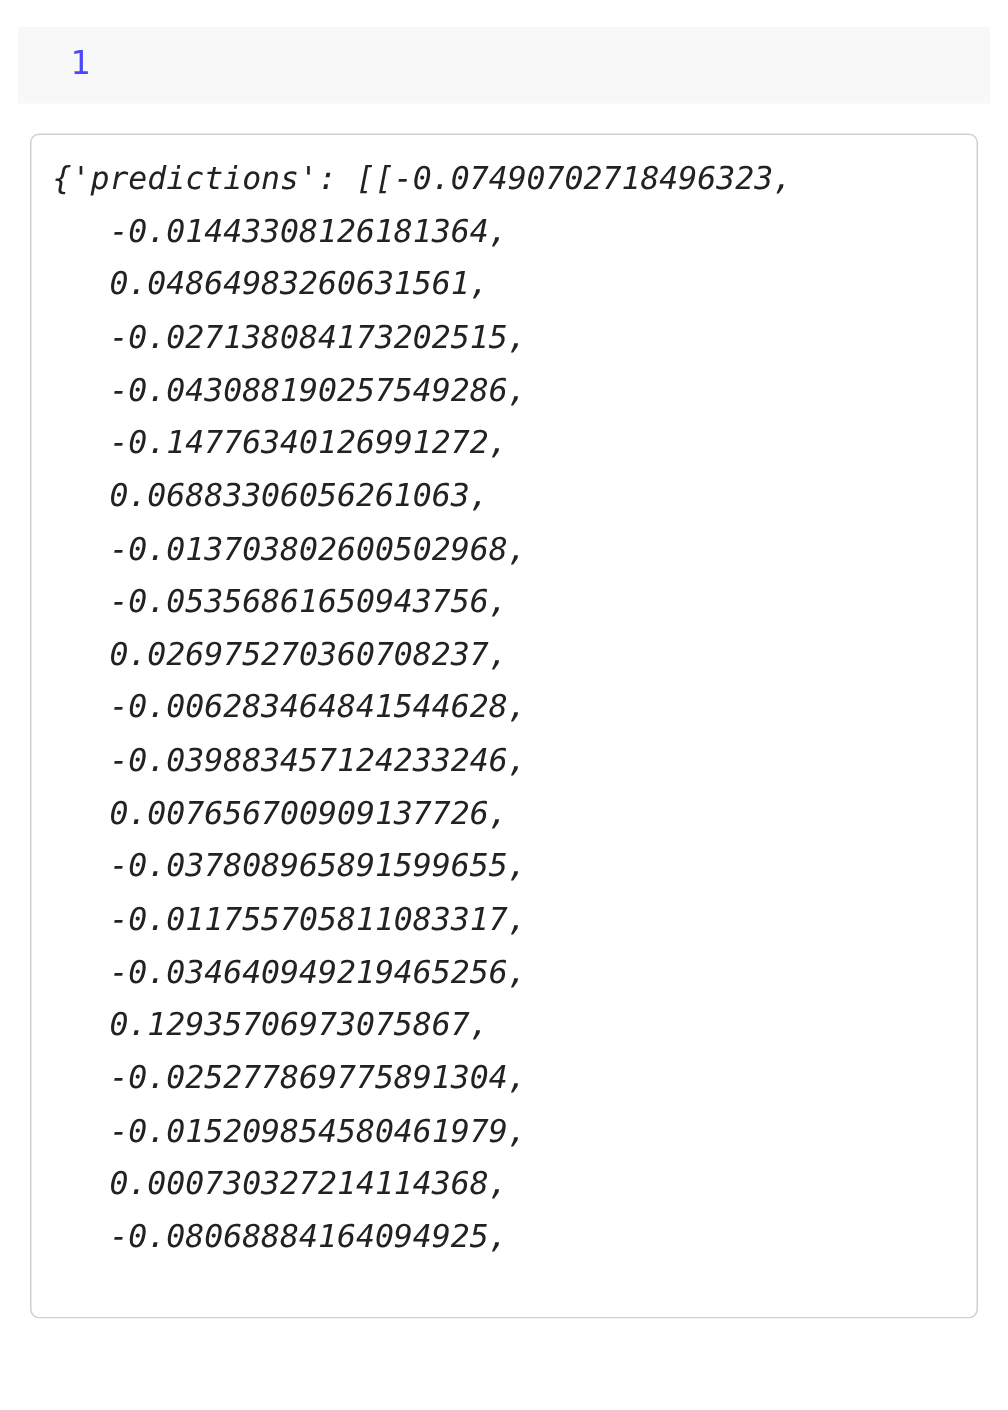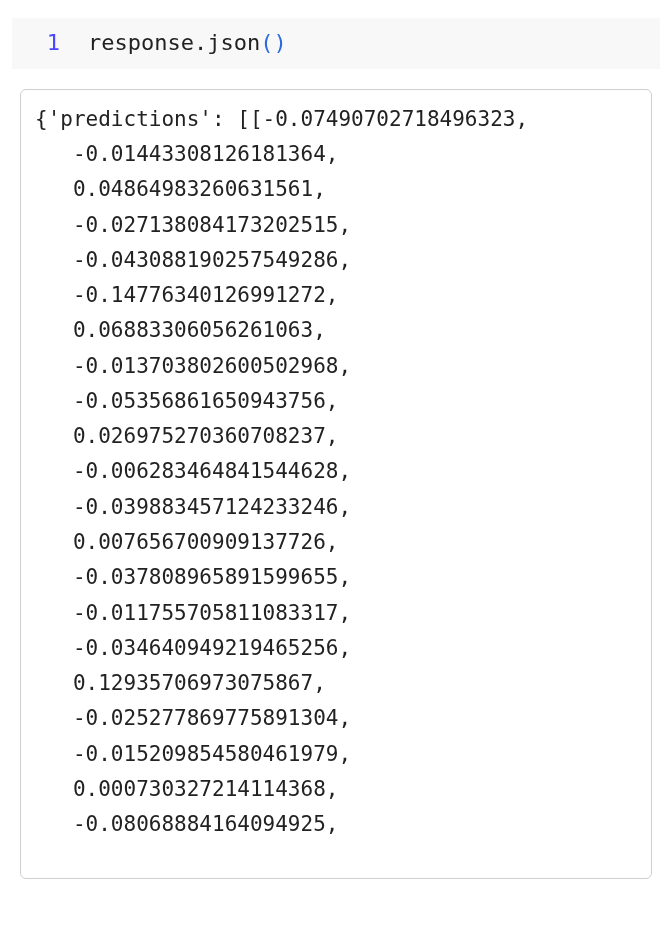--- a/index.html
+++ b/index.html
@@ -45,38 +45,36 @@
       border-radius: 6px;
       padding: 12px 14px;
       font-size: 21px;
       line-height: 1.68;
       color: #222;
       white-space: pre;
       overflow: hidden;
       position: relative;
       height: 790px;
       font-family: ui-monospace, SFMono-Regular, "SF Mono", Menlo, Monaco, Consolas, monospace;
+      font-style: italic;
     }
     .resize-handle {
       position: absolute;
       right: 3px;
       bottom: 3px;
       width: 20px;
       height: 20px;
       pointer-events: none;
     }
   </style>
 </head>
 <body>
 
 <div class="code-cell">
   <span class="line-number">1</span>
-  <span class="code-content">
-    <span>response</span><span>.</span><span class="code-method">json</span><span class="code-parens">(</span><span class="code-parens">)</span>
-  </span>
 </div>
 
 <div class="output-cell"><span>{'predictions': [[-0.07490702718496323,</span>
 <span>   -0.01443308126181364,</span>
 <span>   0.04864983260631561,</span>
 <span>   -0.027138084173202515,</span>
 <span>   -0.043088190257549286,</span>
 <span>   -0.14776340126991272,</span>
 <span>   0.06883306056261063,</span>
 <span>   -0.013703802600502968,</span>

